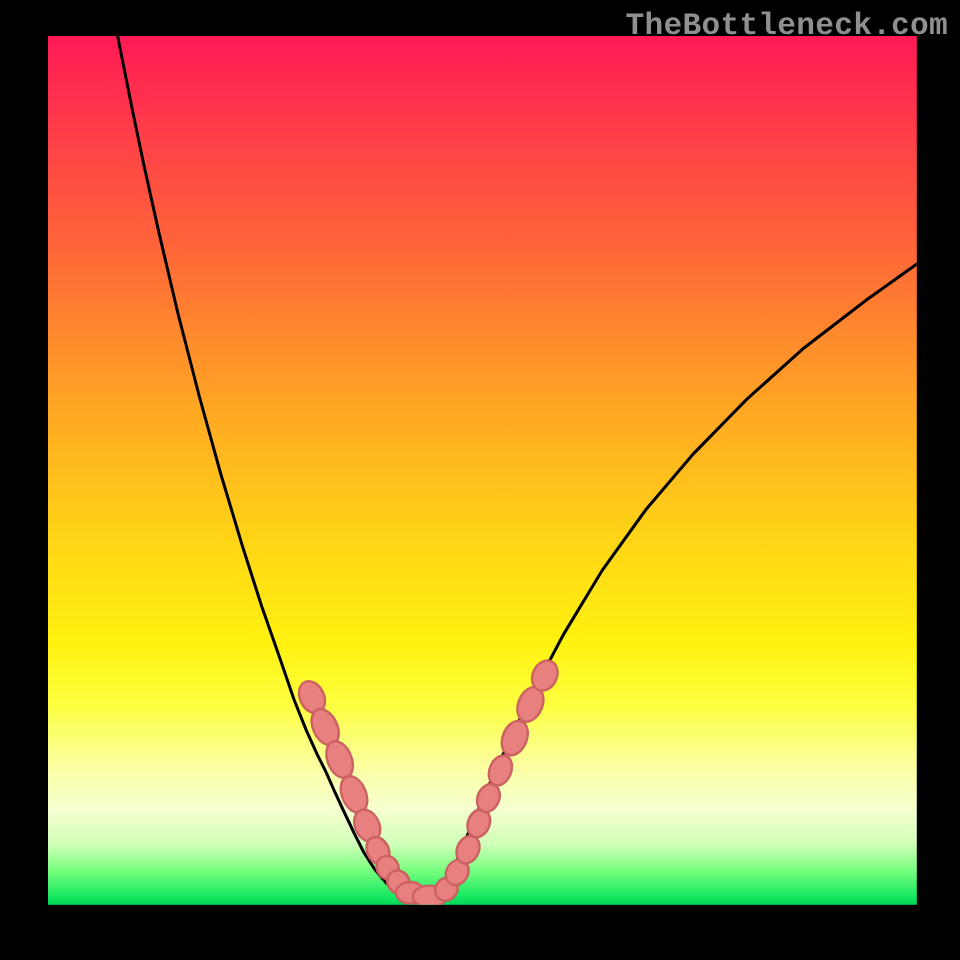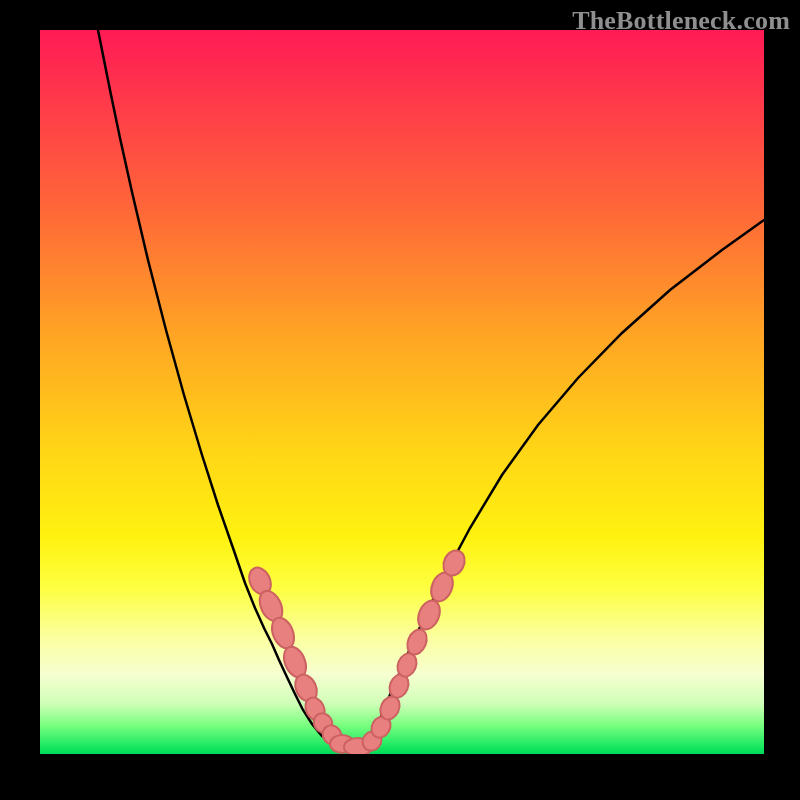--- a/index.html
+++ b/index.html
@@ -37,21 +37,21 @@
       #d0ffb8 93%,
       #7aff80 96%,
       #18e860 99%,
       #00d858 100%
     );
   }
   .watermark {
     position: absolute;
     top: 6px;
     right: 10px;
-    font-family: Liberation Serif, serif;
+    font-family: Liberation Mono, monospace;
     font-size: 26px;
     font-weight: 600;
     color: #8f8f8f;
     letter-spacing: 0.2px;
     user-select: none;
   }
   svg.curve {
     position: absolute;
     left: 0; top: 0;
     width: 724px;

